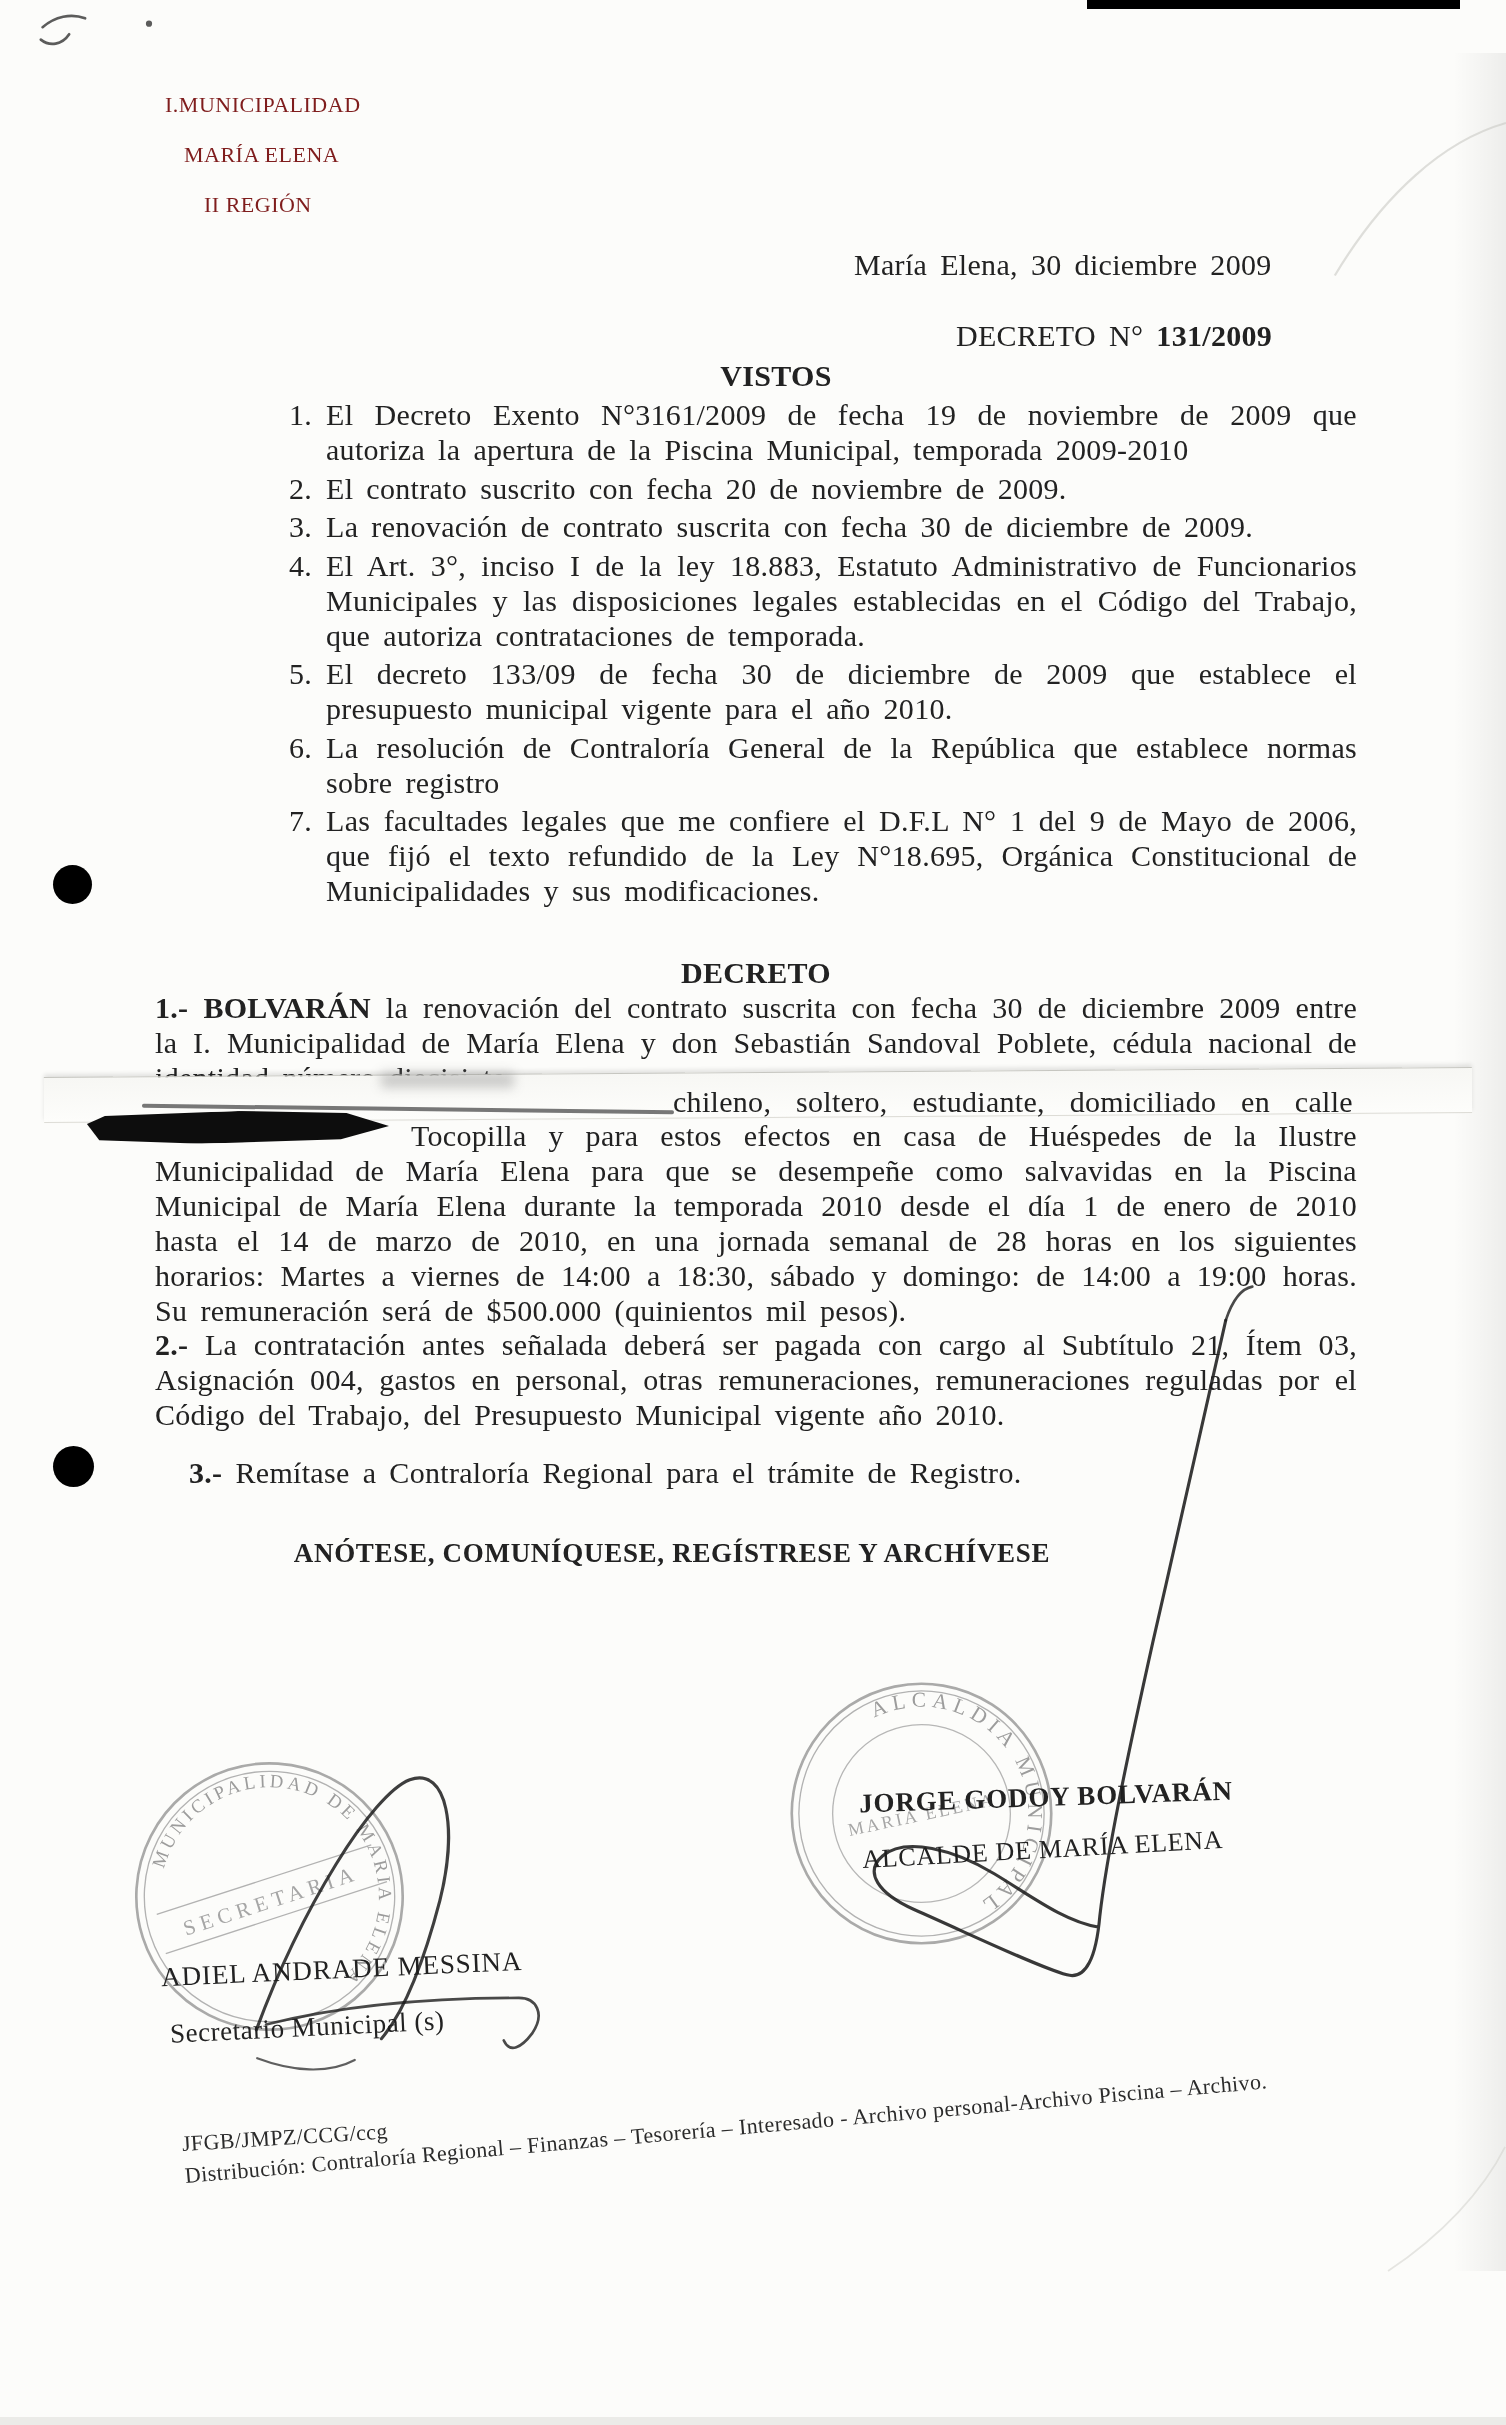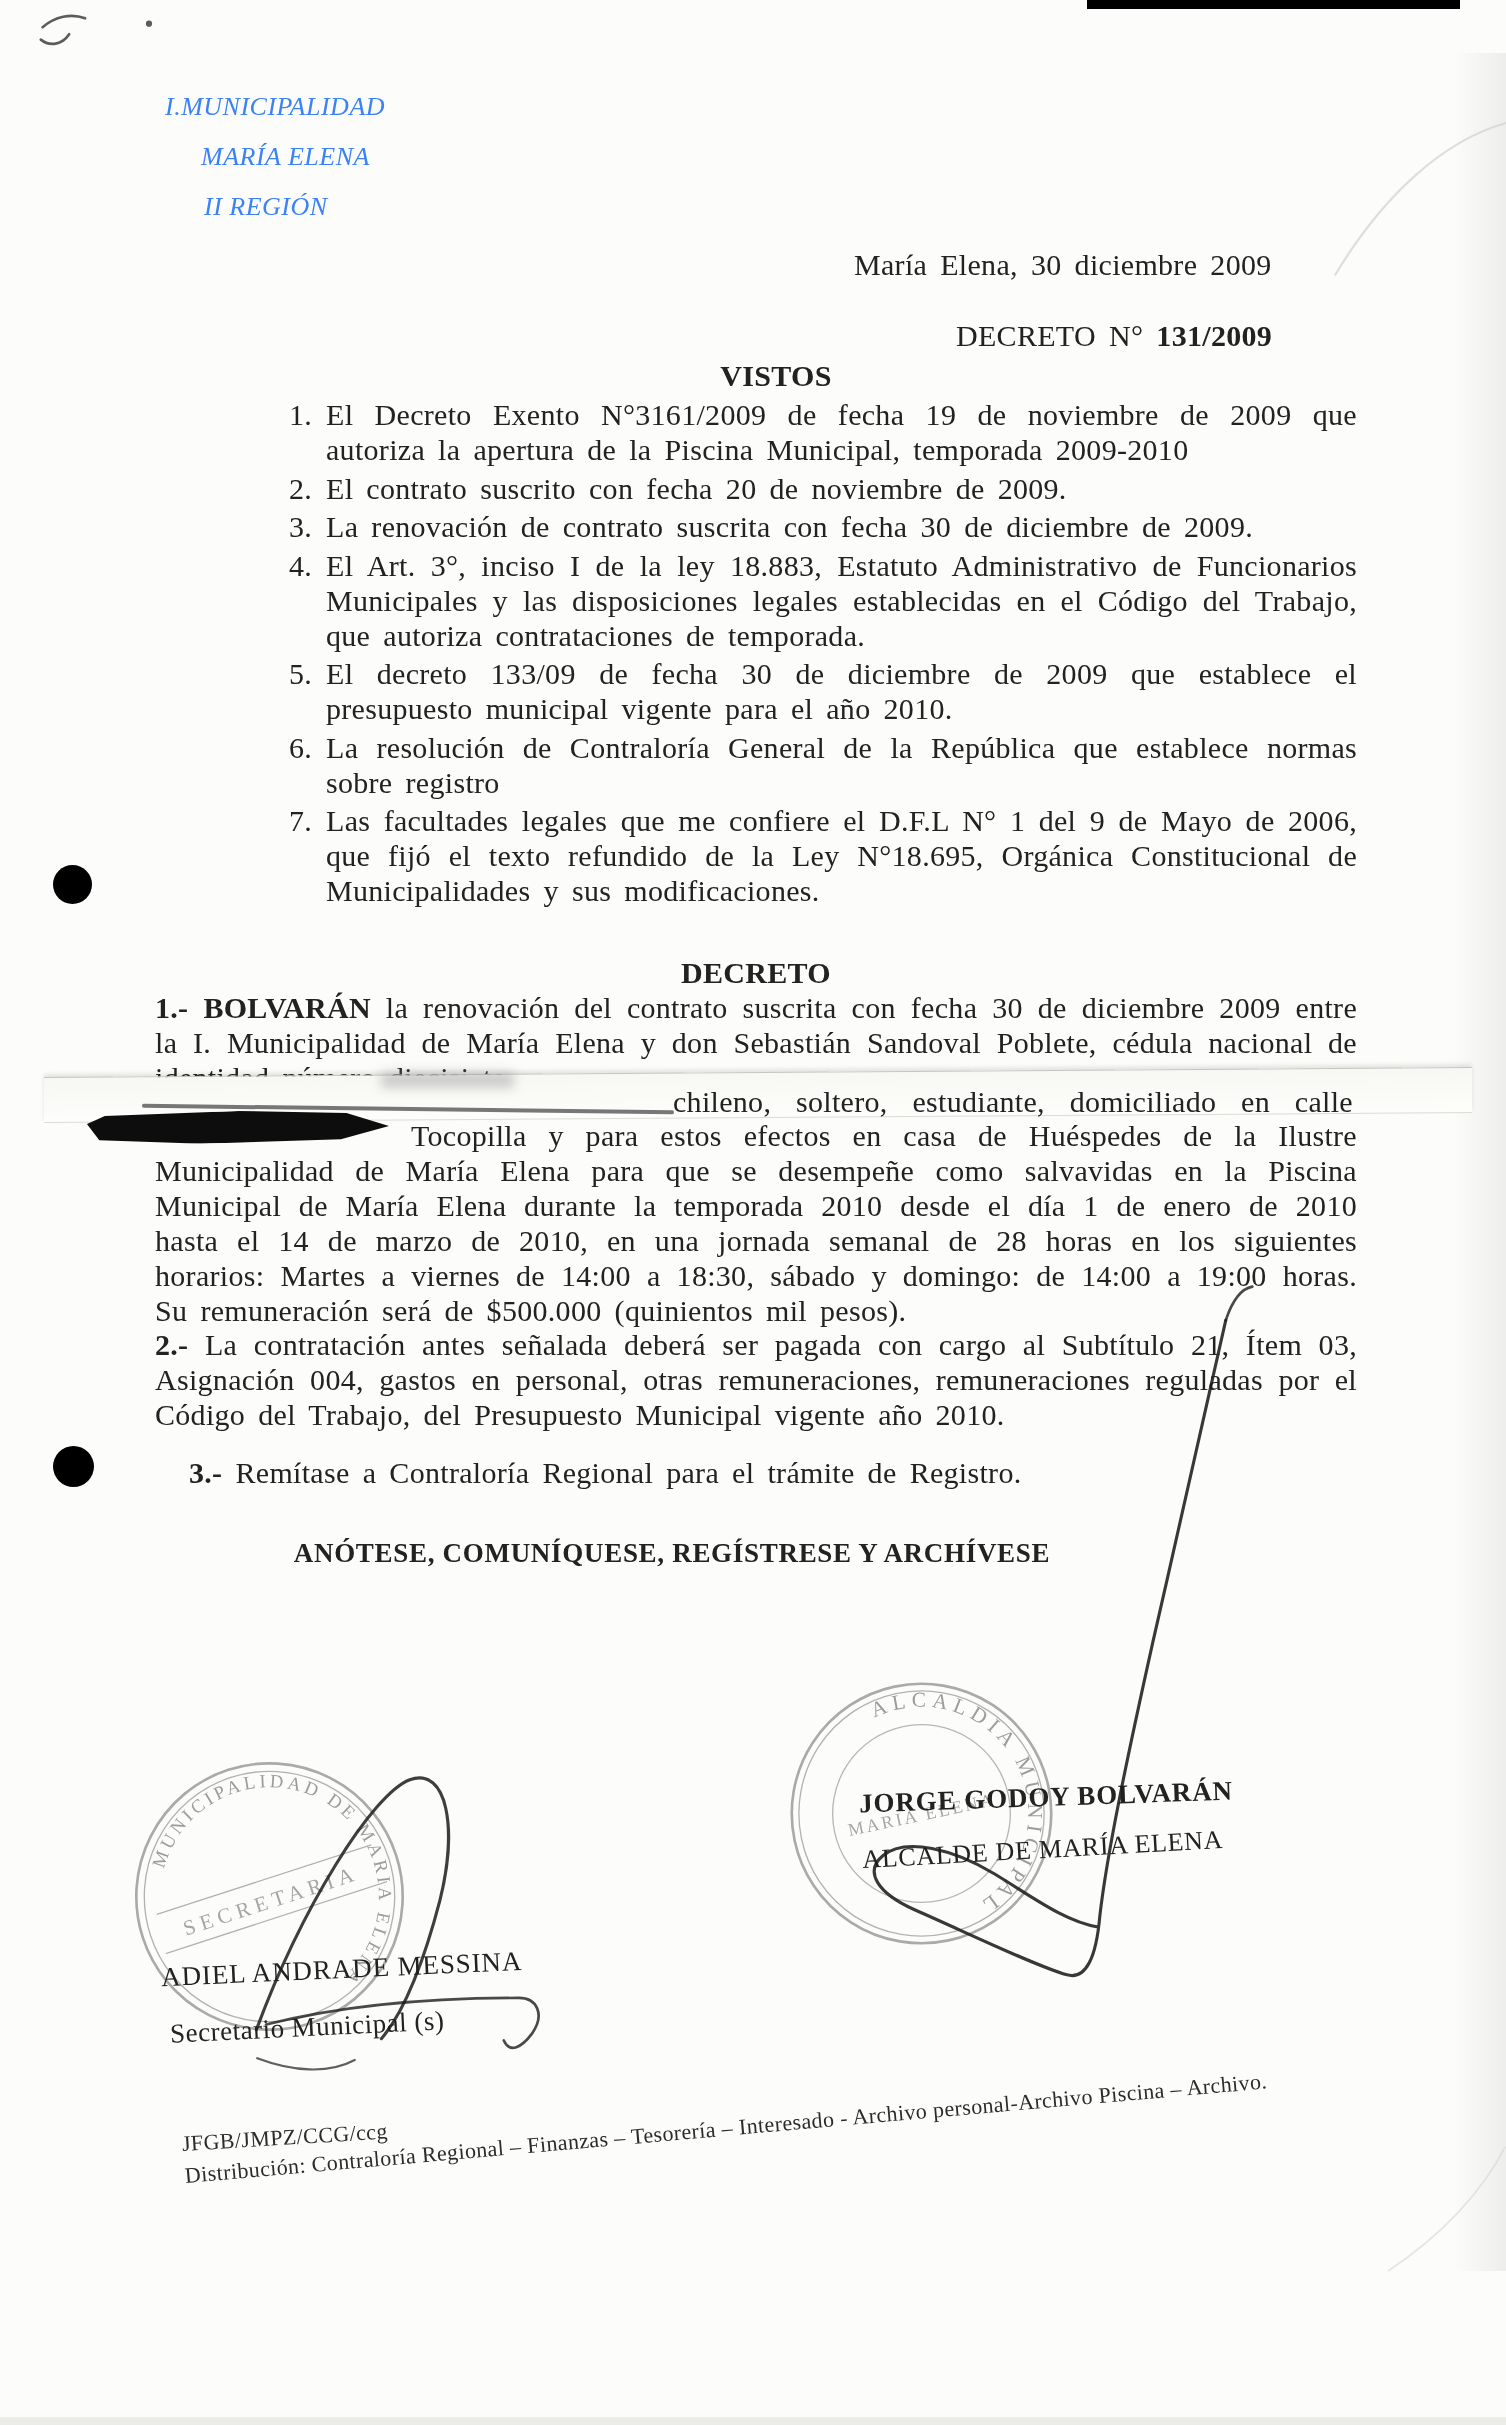--- a/index.html
+++ b/index.html
@@ -7,21 +7,21 @@
   .page {
     position:relative; width:1506px; height:2426px;
     background:#fcfcfa; overflow:hidden;
     font-family:"Liberation Serif","DejaVu Serif",serif;
     color:#222;
   }
   .abs { position:absolute; }
   .body-text { font-size:30px; line-height:35px; text-align:justify; word-spacing:5.3px; letter-spacing:0.3px; }
   .bold { font-weight:bold; }
   .center { text-align:center; }
-  .letterhead { font-size:26px; letter-spacing:0.5px; color:#3b82f6;font-style:italic; }
+  .letterhead { font-size:22px; letter-spacing:0.5px; color:#7f1d1d; }
   .vitem { display:flex; margin-bottom:3.5px; }
   .vnum { width:44px; text-align:right; flex:none; padding-right:14px; }
   .vtext { flex:1; text-align:justify; }
   .strip {
     background:linear-gradient(#f7f7f4, #fdfdfb);
     border-top:1.8px solid #c6c6c0;
     border-bottom:0.9px solid #dddcd6;
     box-shadow:0 -2.7px 4.4px rgba(0,0,0,.10);
   }
   .tearline { background:#4b4b4b; opacity:.75; border-radius:1.8px; }
@@ -38,21 +38,21 @@
 
 <div class="page">
 
   <div class="abs topbar" style="left:1087px; top:0; width:373px; height:9px;"></div>
   <div class="abs holepunch" style="left:53px; top:865px; width:39px; height:39px;"></div>
   <div class="abs holepunch" style="left:53px; top:1446px; width:41px; height:41px;"></div>
   <div class="abs" style="right:0; top:53px; width:53px; height:2218px; background:linear-gradient(to right, rgba(0,0,0,0), rgba(0,0,0,0.06));"></div>
   <div class="abs" style="left:0; bottom:0; width:1506px; height:9px; background:#ebebe8;"></div>
 
   <div class="abs letterhead" style="left:165px; top:92px;">I.MUNICIPALIDAD</div>
-  <div class="abs letterhead" style="left:201px; top:142px;">MARÍA ELENA</div>
+  <div class="abs letterhead" style="left:184px; top:142px;">MARÍA ELENA</div>
   <div class="abs letterhead" style="left:204px; top:192px;">II REGIÓN</div>
 
   <div class="abs body-text" style="left:854px; top:247px;">María Elena, 30 diciembre 2009</div>
   <div class="abs body-text" style="left:956px; top:318px;">
     <span>DECRETO N°</span>
     <span class="bold">131/2009</span>
   </div>
 
   <div class="abs body-text bold center" style="left:155px; top:358px; width:1242px;">VISTOS</div>
 

